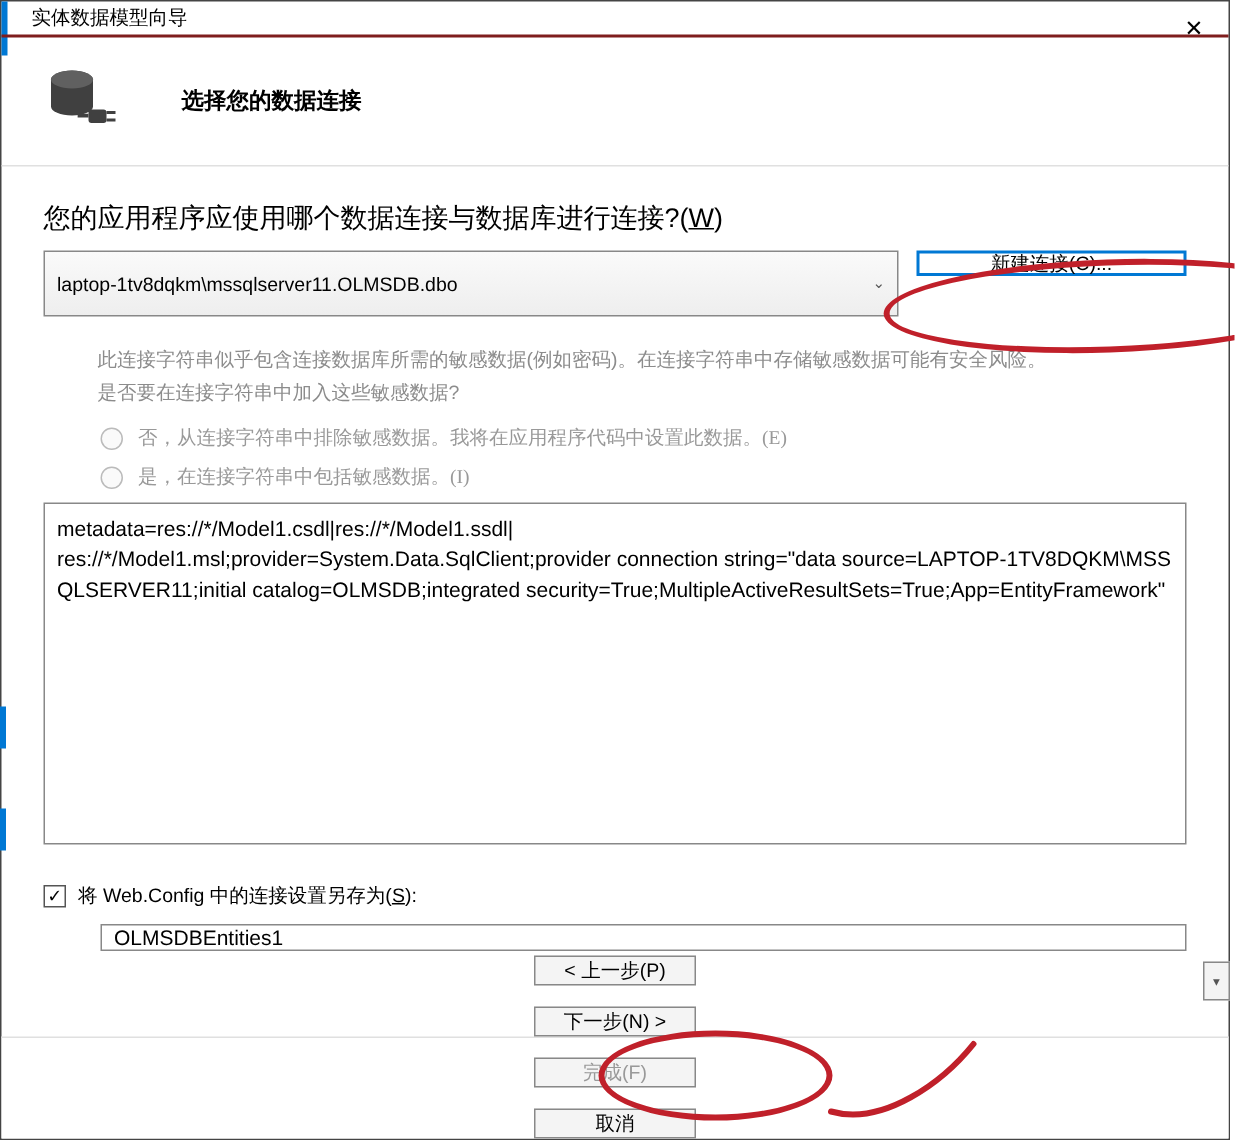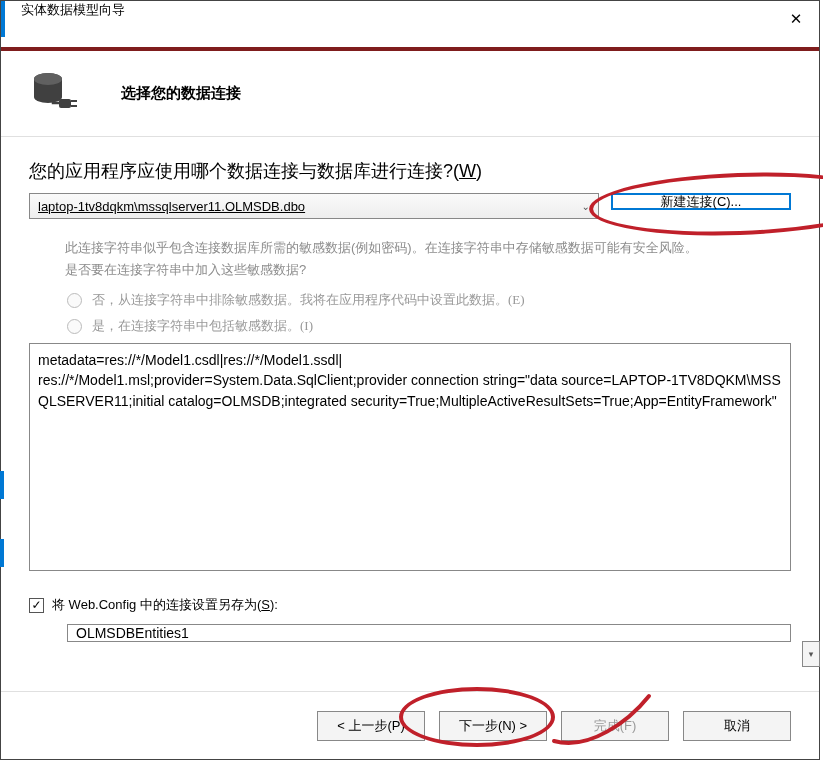--- a/index.html
+++ b/index.html
@@ -13,25 +13,25 @@
       overflow: hidden;
     }
     .window {
       width: 820px;
       height: 760px;
       border: 1px solid #444;
       background: #fff;
       position: relative;
     }
     .titlebar {
-      height: 50px;
-      display: flex;
-      align-items: flex-start;
+      height: 24px;
+      display: flex;
+      align-items: center;
       padding: 0 10px;
-      border-bottom: 4px solid #7f1d1d;
+      border-bottom: 2px solid #7f1d1d;
       position: relative;
     }
     .title-accent {
       width: 4px;
       height: 36px;
       background: #0078d4;
       position: absolute;
       left: 0; top: 0;
     }
     .titlebar-title {
@@ -77,29 +77,28 @@
       margin-bottom: 10px;
     }
     .conn-row {
       display: flex;
       gap: 12px;
       align-items: stretch;
       margin-bottom: 18px;
     }
     .conn-select {
       flex: 1;
-      height: 26px;
+      height: 44px;
       border: 1px solid #888;
       background: linear-gradient(#fafafa,#eee);
       padding: 0 22px 0 8px;
       display: flex;
       align-items: center;
       font-size: 13px;
       position: relative;
-      text-decoration: underline;
     }
     .conn-select .chev {
       position: absolute;
       right: 8px; top: 50%;
       transform: translateY(-50%);
       font-size: 10px;
       color: #555;
     }
     .btn {
       border: 1px solid #888;
@@ -181,20 +180,21 @@
       position: absolute;
       bottom: 0; left: 0; right: 0;
       height: 68px;
       border-top: 1px solid #e0e0e0;
       display: flex;
       align-items: center;
       justify-content: flex-end;
       gap: 14px;
       padding: 0 28px;
       background: #fff;
+      flex-direction: column;
     }
     .footer .btn { min-width: 108px; height: 30px;}
     .checkbox {
       width: 15px; height: 15px;
       border: 1px solid #555;
       background: #fff;
       display:inline-flex;
       align-items:center;
       justify-content:center;
       font-size:12px;

